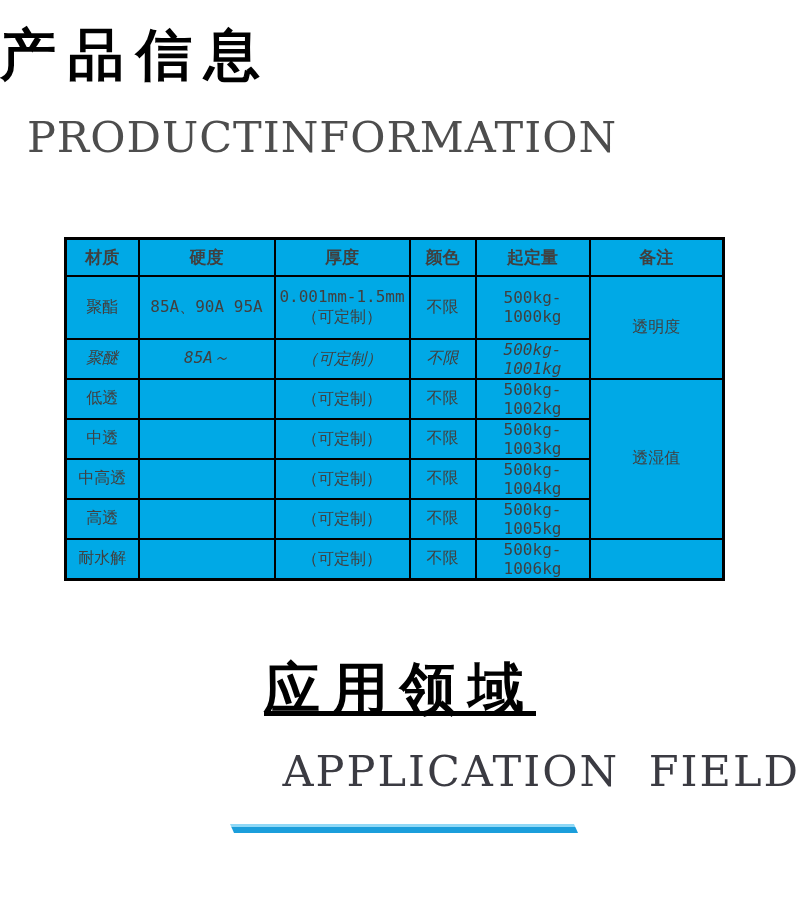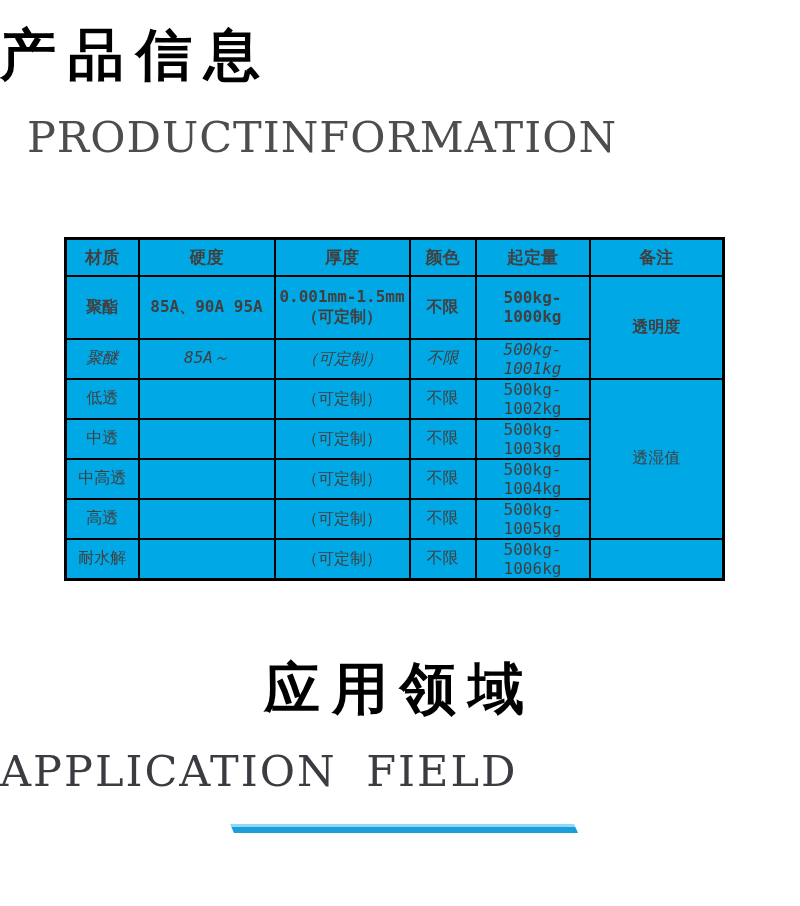--- a/index.html
+++ b/index.html
@@ -36,34 +36,35 @@
     border:2px solid var(--table-border);
     text-align:center;vertical-align:middle;
     color:#404040;padding:0 2px;overflow:hidden;
   }
   table.spec{border:3px solid var(--table-border);}
   table.spec th{font-size:17px;font-weight:bold;}
   table.spec td{font-size:16px;}
   td.cell-min-order{font-size:15px;}
   td.cell-thickness{white-space:pre-line;line-height:1.25;}
   tr.hdr{height:37px;}
-  tr.r0{height:63px;font-weight:bold;}
+  tr.r0{height:63px;}
   tr.r1{height:35px;font-style:italic;}
   tr.r2{height:34px;margin-top:14px;}
   tr.r3{height:35px;}
   tr.r4{height:35px;}
   tr.r5{height:35px;}
   tr.r6{height:34px;margin-top:11px;}
   .app-title{
     position:absolute;top:658px;left:0;width:800px;text-align:center;
     font-size:56px;line-height:1.1;font-weight:bold;color:#000;
     letter-spacing:12px;
+    text-decoration:underline;
   }
   .app-sub{
-    position:absolute;top:746px;left:0;width:800px;text-align:left;
+    position:absolute;top:746px;left:0;width:800px;text-align:right;
     font-size:43px;line-height:1.2;color:var(--app-subtitle-gray);
     font-family:"DejaVu Serif","Liberation Serif",serif;
     letter-spacing:2px;word-spacing:14px;white-space:nowrap;
   }
   .divider{
     position:absolute;left:230px;top:824px;width:348px;height:9px;
     background:linear-gradient(to bottom,var(--divider-highlight) 0 30%,var(--divider-main) 30% 100%);
     clip-path:polygon(0 0,calc(100% - 4px) 0,100% 100%,4px 100%);
   }
 </style>

